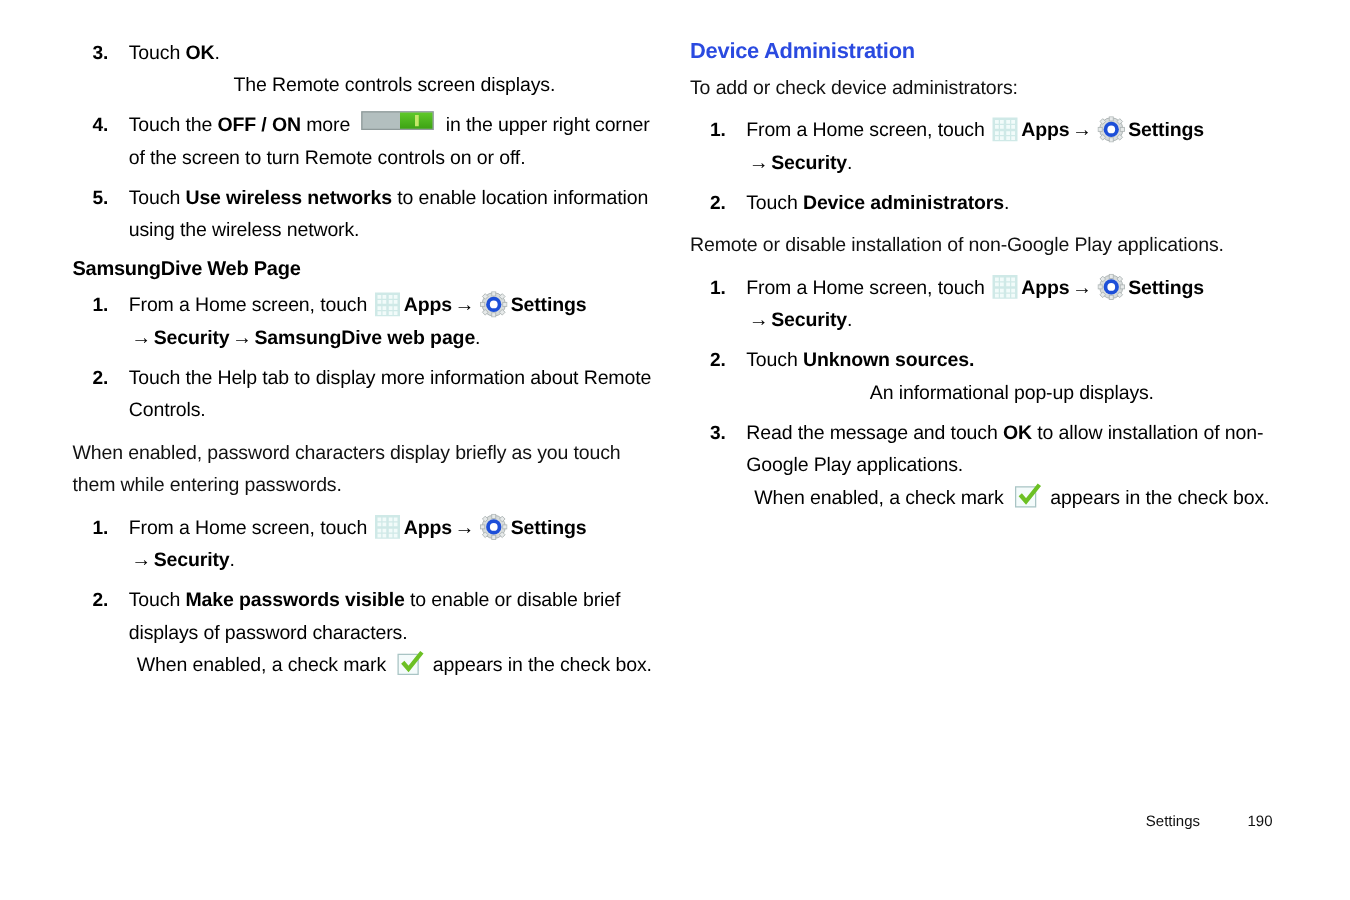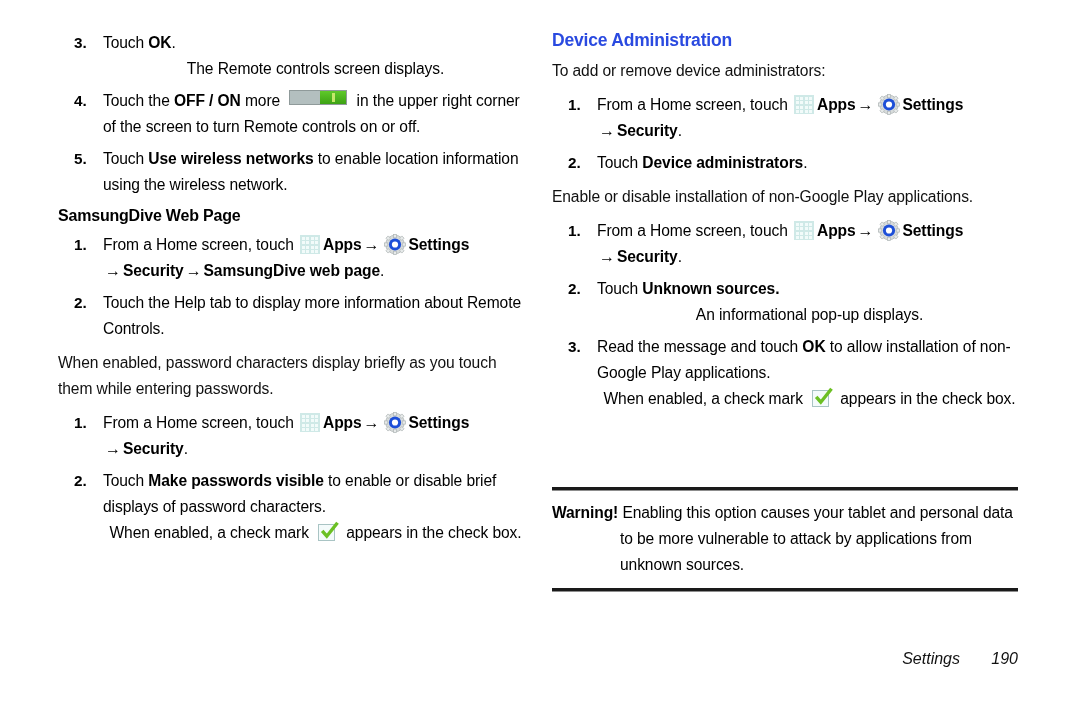--- a/index.html
+++ b/index.html
@@ -205,24 +205,23 @@
     padding-left: 68px;
     text-indent: -68px;
   }
 
   
   .footer {
     position: absolute;
     left: 552px;
     top: 650px;
     width: 466px;
-    font-size: 16px;
+    font-size: 12px;
     color: #111;
     text-align: right;
-    font-style: italic;
   }
   .footer .f-label {
     display: inline-block;
   }
   .footer .f-page {
     display: inline-block;
     min-width: 58px;
     text-align: right;
   }
 </style>
@@ -317,21 +316,21 @@
                 <path d="M3.2 9.8 L7.8 15.2 L18.5 1.8" fill="none" stroke="#6cc024" stroke-width="3.4" stroke-linecap="butt" stroke-linejoin="miter"></path>
               </svg></span><span> appears in the check box.</span></span>
       </li>
     </ol>
 
   </div>
 
   <div class="column col-right">
 
     <h2 class="section-blue">Device Administration</h2>
-    <p class="body-text">To add or remove device administrators:</p>
+    <p class="body-text">To add or check device administrators:</p>
 
     <ol class="steps">
       <li>
         <span class="num">1.</span>
         <span><span>From a Home screen, touch </span><span class="icon-apps"><i style="left: 1.6px; top: 1.6px;"></i><i style="left: 6.2px; top: 1.6px;"></i><i style="left: 10.8px; top: 1.6px;"></i><i style="left: 15.4px; top: 1.6px;"></i><i style="left: 1.6px; top: 6.2px;"></i><i style="left: 6.2px; top: 6.2px;"></i><i style="left: 10.8px; top: 6.2px;"></i><i style="left: 15.4px; top: 6.2px;"></i><i style="left: 1.6px; top: 10.8px;"></i><i style="left: 6.2px; top: 10.8px;"></i><i style="left: 10.8px; top: 10.8px;"></i><i style="left: 15.4px; top: 10.8px;"></i><i style="left: 1.6px; top: 15.4px;"></i><i style="left: 6.2px; top: 15.4px;"></i><i style="left: 10.8px; top: 15.4px;"></i><i style="left: 15.4px; top: 15.4px;"></i></span><b>Apps</b><b class="arrow">→</b><span class="icon-gear"><svg width="22" height="21" viewBox="0 0 22 21">
                 <g>
                   <circle cx="11" cy="10.5" r="9.3" fill="#d8dcdc"></circle>
                   <circle cx="11" cy="10.5" r="9.3" fill="none" stroke="#aeb5b5" stroke-width="0.8"></circle>
                   <g fill="#e7eaea" stroke="#aeb5b5" stroke-width="0.7">
                     <rect x="9.4" y="0.4" width="3.2" height="3.4"></rect>
@@ -349,21 +348,21 @@
               </svg></span><b>Settings</b>
         <span class="sub-indent"><b class="arrow">→</b><b>Security</b><span>.</span></span>
         </span>
       </li>
       <li>
         <span class="num">2.</span>
         <span><span>Touch </span><b>Device administrators</b><span>.</span></span>
       </li>
     </ol>
 
-    <p class="body-text">Enable or disable installation of non-Google Play applications.</p>
+    <p class="body-text">Remote or disable installation of non-Google Play applications.</p>
 
     <ol class="steps">
       <li>
         <span class="num">1.</span>
         <span><span>From a Home screen, touch </span><span class="icon-apps"><i style="left: 1.6px; top: 1.6px;"></i><i style="left: 6.2px; top: 1.6px;"></i><i style="left: 10.8px; top: 1.6px;"></i><i style="left: 15.4px; top: 1.6px;"></i><i style="left: 1.6px; top: 6.2px;"></i><i style="left: 6.2px; top: 6.2px;"></i><i style="left: 10.8px; top: 6.2px;"></i><i style="left: 15.4px; top: 6.2px;"></i><i style="left: 1.6px; top: 10.8px;"></i><i style="left: 6.2px; top: 10.8px;"></i><i style="left: 10.8px; top: 10.8px;"></i><i style="left: 15.4px; top: 10.8px;"></i><i style="left: 1.6px; top: 15.4px;"></i><i style="left: 6.2px; top: 15.4px;"></i><i style="left: 10.8px; top: 15.4px;"></i><i style="left: 15.4px; top: 15.4px;"></i></span><b>Apps</b><b class="arrow">→</b><span class="icon-gear"><svg width="22" height="21" viewBox="0 0 22 21">
                 <g>
                   <circle cx="11" cy="10.5" r="9.3" fill="#d8dcdc"></circle>
                   <circle cx="11" cy="10.5" r="9.3" fill="none" stroke="#aeb5b5" stroke-width="0.8"></circle>
                   <g fill="#e7eaea" stroke="#aeb5b5" stroke-width="0.7">
                     <rect x="9.4" y="0.4" width="3.2" height="3.4"></rect>
@@ -393,25 +392,18 @@
         <span class="num">3.</span>
         <span><span>Read the message and touch </span><b>OK</b><span> to allow installation of non-Google Play applications.</span></span>
         <span class="sub-line"><span>When enabled, a check mark </span><span class="icon-check"><span class="box"></span><svg width="21" height="21" viewBox="0 0 21 21">
                 <path d="M3.2 9.8 L7.8 15.2 L18.5 1.8" fill="none" stroke="#6cc024" stroke-width="3.4" stroke-linecap="butt" stroke-linejoin="miter"></path>
               </svg></span><span> appears in the check box.</span></span>
       </li>
     </ol>
 
   </div>
 
-  <div class="warning-block">
-    <div class="rule"></div>
-    <div class="warning-body">
-      <span class="w-text"><b class="w-label">Warning!</b> <span>Enabling this option causes your tablet and personal data to be more vulnerable to attack by applications from unknown sources.</span></span>
-    </div>
-    <div class="rule"></div>
-  </div>
 
   <div class="footer">
     <span class="f-label">Settings</span><span class="f-page">190</span>
   </div>
 
 </div>
 
 </body></html>

